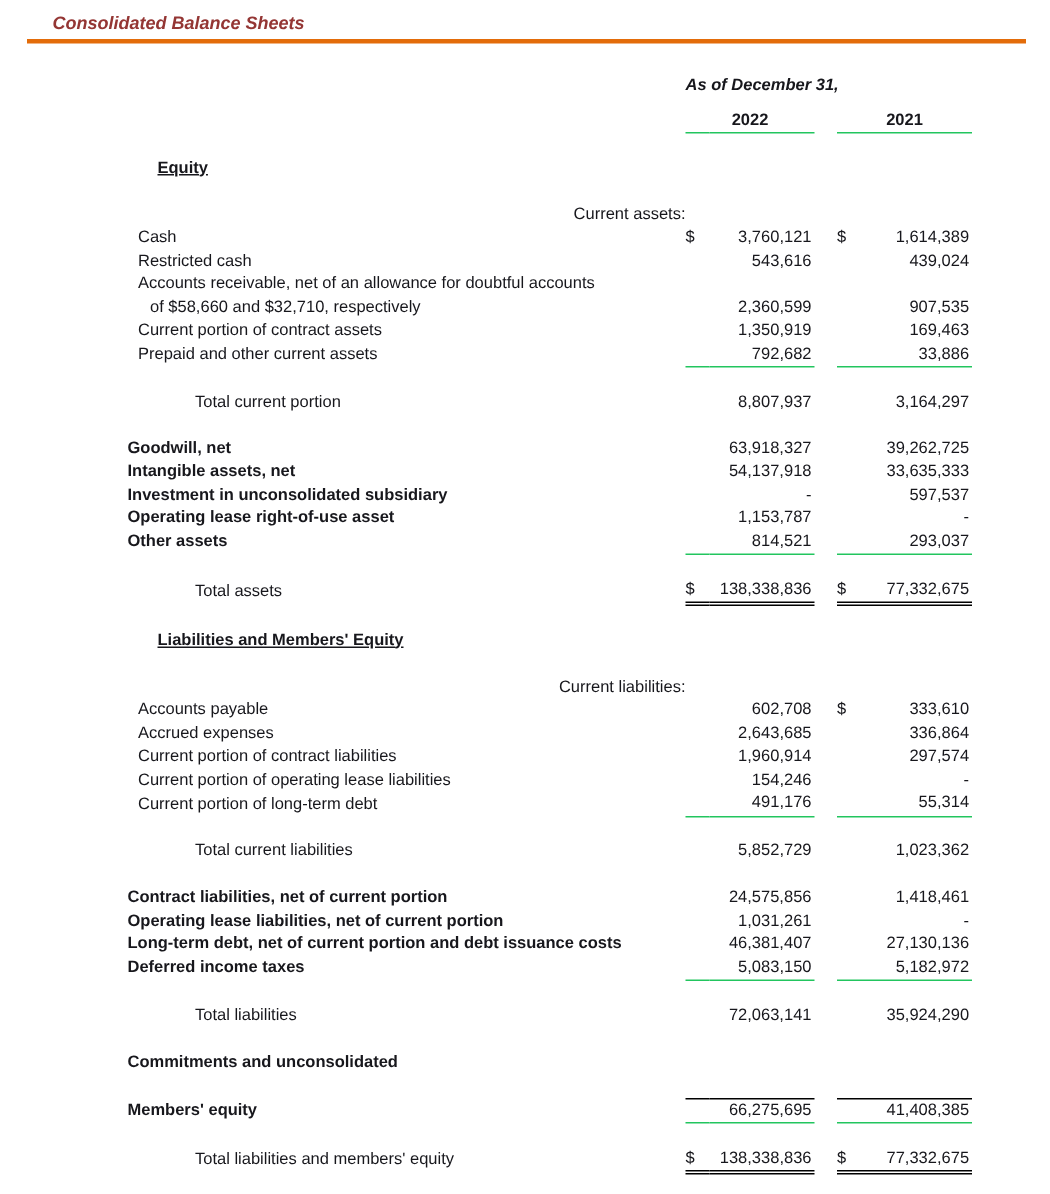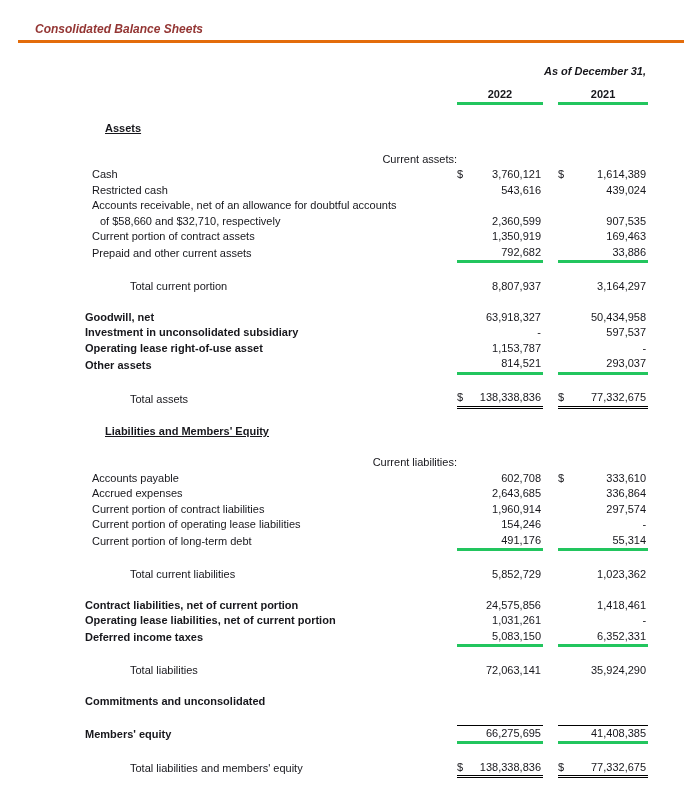--- a/index.html
+++ b/index.html
@@ -7,21 +7,21 @@
     padding: 0;
     background: #ffffff;
   }
   body {
     width: 700px;
     height: 796px;
     overflow: hidden;
     font-family: "Liberation Sans", sans-serif;
     color: #17171c;
   }
-  .doc-header { padding-top: 22px; }
+  .doc-header { padding-top: 8px; }
   .doc-title {
     margin: 0 0 0 35px;
     font-size: 12px;
     font-weight: bold;
     font-style: italic;
   }
   .header-rule {
     margin: 4px 0 0 18px;
     width: 666px;
     height: 3px;
@@ -38,29 +38,28 @@
     line-height: 15.5px;
     padding: 0;
     white-space: nowrap;
     overflow: visible;
     vertical-align: bottom;
   }
   td.d { text-align: left; }
   td.a { text-align: right; padding-right: 2px; }
   td.year { text-align: center; font-weight: bold; height: 16px; }
   td.date-hdr {
-    text-align: right;
     font-style: italic;
     font-weight: bold;
     padding-right: 2px;
     height: 16px;
   }
   tr.spacer td { height: 15.5px; }
   tr.spacer-sm td { height: 7px; }
-  .ul  { border-bottom: 3px solid #22c55e; }
+  .ul  { border-bottom: 1px solid #22c55e; }
   .dul { border-bottom: 3px double #000; }
   .tl  { border-top: 1px solid #000; }
   td.label.section { font-weight: bold; text-decoration: underline; padding-left: 20px; }
   td.label.group { padding-left: 0; text-align: right; }
   td.label.item  { padding-left: 0; font-weight: bold; }
   td.label.sub   { padding-left: 7px; }
   td.label.cont  { padding-left: 15px; }
   td.label.total { padding-left: 45px; }
 </style>
 </head>
@@ -95,21 +94,21 @@
         <td colspan="2" class="year ul">2022</td>
         <td class="gap"></td>
         <td colspan="2" class="year ul">2021</td>
       </tr>
       <tr class="spacer">
           <td colspan="6"></td>
         </tr>
     </thead>
     <tbody id="rows">
         <tr>
-          <td class="label section">Assets</td>
+          <td class="label section">Equity</td>
           <td class="d"></td>
           <td class="a"></td>
           <td class="gap"></td>
           <td class="d"></td>
           <td class="a"></td>
         </tr>
         <tr class="spacer">
           <td colspan="6"></td>
         </tr>
         <tr>
@@ -181,21 +180,29 @@
         </tr>
         <tr class="spacer">
           <td colspan="6"></td>
         </tr>
         <tr>
           <td class="label item">Goodwill, net</td>
           <td class="d"></td>
           <td class="a">63,918,327</td>
           <td class="gap"></td>
           <td class="d"></td>
-          <td class="a">50,434,958</td>
+          <td class="a">39,262,725</td>
+        </tr>
+        <tr>
+          <td class="label item">Intangible assets, net</td>
+          <td class="d"></td>
+          <td class="a">54,137,918</td>
+          <td class="gap"></td>
+          <td class="d"></td>
+          <td class="a">33,635,333</td>
         </tr>
         <tr>
           <td class="label item">Investment in unconsolidated subsidiary</td>
           <td class="d"></td>
           <td class="a">-</td>
           <td class="gap"></td>
           <td class="d"></td>
           <td class="a">597,537</td>
         </tr>
         <tr>
@@ -311,26 +318,34 @@
         </tr>
         <tr>
           <td class="label item">Operating lease liabilities, net of current portion</td>
           <td class="d"></td>
           <td class="a">1,031,261</td>
           <td class="gap"></td>
           <td class="d"></td>
           <td class="a">-</td>
         </tr>
         <tr>
+          <td class="label item">Long-term debt, net of current portion and debt issuance costs</td>
+          <td class="d"></td>
+          <td class="a">46,381,407</td>
+          <td class="gap"></td>
+          <td class="d"></td>
+          <td class="a">27,130,136</td>
+        </tr>
+        <tr>
           <td class="label item">Deferred income taxes</td>
           <td class="d ul"></td>
           <td class="a ul">5,083,150</td>
           <td class="gap"></td>
           <td class="d ul"></td>
-          <td class="a ul">6,352,331</td>
+          <td class="a ul">5,182,972</td>
         </tr>
         <tr class="spacer">
           <td colspan="6"></td>
         </tr>
         <tr>
           <td class="label total">Total liabilities</td>
           <td class="d"></td>
           <td class="a">72,063,141</td>
           <td class="gap"></td>
           <td class="d"></td>

